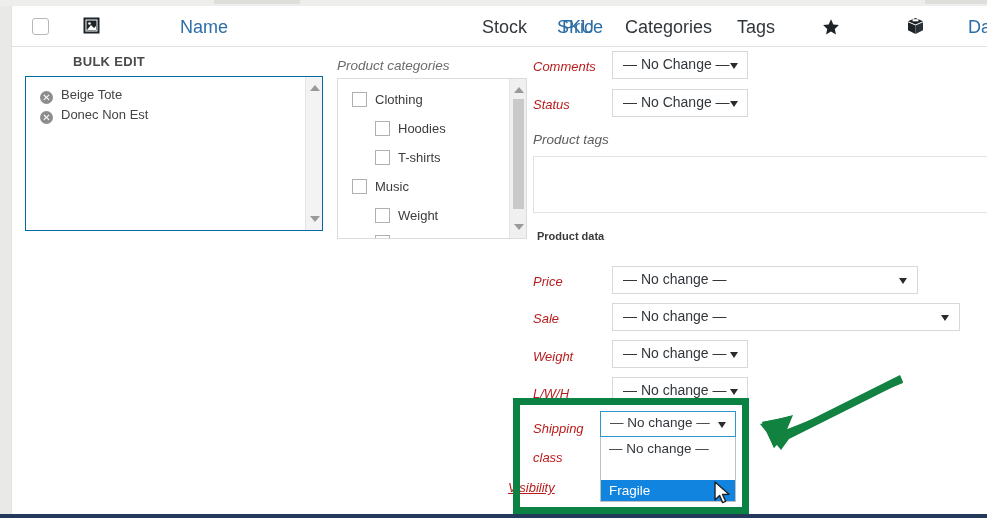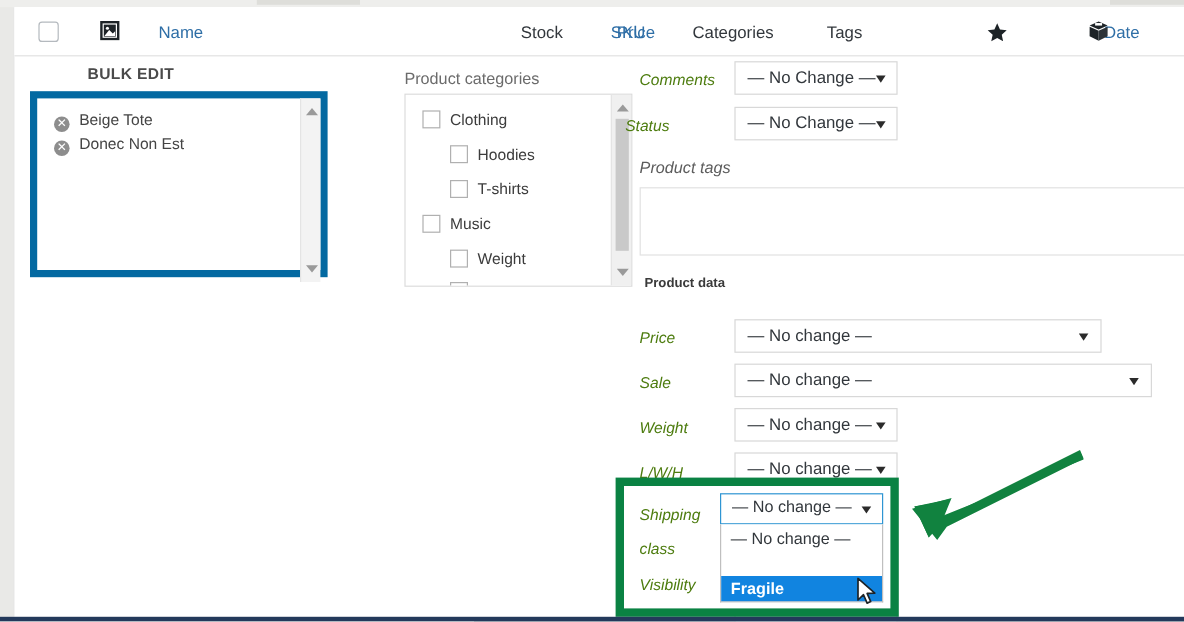--- a/index.html
+++ b/index.html
@@ -19,58 +19,58 @@
   .top-ghost-b{position:absolute;left:925px;top:0;width:74px;height:4px;background:#dededa;}
   .bottom-bar{position:absolute;left:0;bottom:0;width:987px;height:4px;background:#23395b;}
   .bottom-bar2{position:absolute;left:395px;bottom:0;width:592px;height:3px;background:#7f8c96;}
 
   .panel{position:absolute;left:11px;top:6px;width:976px;height:508px;background:#ffffff;
          border-left:1px solid #e1e1e1;box-sizing:border-box;}
 
   
   .colhead{position:absolute;left:0;top:0;width:976px;height:40px;background:#fff;
            border-bottom:1px solid #e1e1e1;}
-  .colhead .cell{position:absolute;top:12px;font-size:14px;line-height:18px;white-space:nowrap;}
+  .colhead .cell{position:absolute;top:12px;font-size:18px;line-height:18px;white-space:nowrap;margin-left:48px;}
   .cb-head{position:absolute;left:20px;top:12px;width:17px;height:17px;border:1px solid #b4b9be;
            border-radius:3px;background:#fff;box-sizing:border-box;}
   .ico-img{position:absolute;left:71px;top:11px;width:17px;height:17px;}
   .ico-star{position:absolute;left:810px;top:12px;width:18px;height:18px;}
   .ico-box{position:absolute;left:895px;top:11px;width:17px;height:18px;}
   .link{color:#2e6ea6;}
   .plain{color:#32373c;}
 
   
   .bulk-title{position:absolute;left:13px;top:48px;font-size:13px;font-weight:bold;
               color:#4a4a4a;letter-spacing:.3px;padding-left:48px;}
-  .bulk-box{position:absolute;left:13px;top:70px;width:248px;height:155px;
-            background:#fff;border:6px solid #0369a1;box-sizing:border-box;}
+  .bulk-box{position:absolute;left:13px;top:70px;width:298px;height:155px;
+            background:#fff;border:1px solid #0369a1;box-sizing:border-box;}
   .bulk-item{position:absolute;left:14px;font-size:13px;color:#444;}
   .bulk-x{display:inline-block;width:13px;height:13px;border-radius:50%;
           background:#8d8d8d;color:#fff;font-size:10px;line-height:13px;text-align:center;
           margin-right:8px;vertical-align:-2px;font-family:"Liberation Sans",sans-serif;}
   .sb{position:absolute;right:0;top:0;width:17px;height:153px;background:#f3f3f3;
       border-left:1px solid #e4e4e4;box-sizing:border-box;}
   .sb-up,.sb-dn{position:absolute;left:4px;width:0;height:0;border-left:5px solid transparent;
                 border-right:5px solid transparent;}
   .sb-up{top:8px;border-bottom:6px solid #9a9a9a;}
   .sb-dn{bottom:8px;border-top:6px solid #9a9a9a;}
 
   
-  .cats-title{position:absolute;left:325px;top:52px;font-size:13.5px;color:#6b6b6b;}
+  .cats-title{position:absolute;left:325px;top:52px;font-style:italic;font-size:13.5px;color:#6b6b6b;}
   .cats-box{position:absolute;left:325px;top:72px;width:190px;height:161px;
             background:#fff;border:1px solid #dcdcdc;box-sizing:border-box;overflow:hidden;}
   .cat-row{position:absolute;height:22px;font-size:13px;color:#3c3c3c;white-space:nowrap;}
   .cat-cb{display:inline-block;width:15px;height:15px;border:1px solid #b0b0b0;background:#fff;
           box-sizing:border-box;vertical-align:-3px;margin-right:8px;}
   .cats-sb{position:absolute;right:0;top:0;width:17px;height:159px;background:#f0f0f0;
            border-left:1px solid #e4e4e4;box-sizing:border-box;}
   .cats-thumb{position:absolute;left:3px;top:20px;width:11px;height:110px;background:#c9c9c9;}
 
   
-  .lbl{position:absolute;font-style:italic;font-size:13px;color:#4d7c0f;}
+  .lbl{position:absolute;font-style:italic;font-size:13px;color:#b91c1c;}
   .sel{position:absolute;height:28px;background:#fff;border:1px solid #d8d8d8;
        box-sizing:border-box;font-size:14px;color:#32373c;}
   .sel .txt{position:absolute;left:10px;top:4px;white-space:nowrap;}
   .sel .car{position:absolute;top:11px;width:0;height:0;border-left:4.5px solid transparent;
             border-right:4.5px solid transparent;border-top:6px solid #2b2b2b;}
 
   .tags-lbl{position:absolute;left:521px;top:126px;font-style:italic;font-size:13.5px;color:#5c5c5c;}
   .tags-box{position:absolute;left:521px;top:150px;width:500px;height:57px;background:#fff;
             border:1px solid #e2e2e2;box-sizing:border-box;}
   .pdata{position:absolute;left:525px;top:224px;font-size:11px;font-weight:bold;color:#3a3a3a;}
@@ -187,21 +187,21 @@
         <div class="sb-dn"></div>
       </div>
     </div>
 
     <div class="lbl" style="left:521px;top:53px;">Comments</div>
     <div class="sel" style="left:600px;top:45px;width:136px;">
       <span class="txt">— No Change —</span>
       <span class="car" style="right:9px;"></span>
     </div>
 
-    <div class="lbl" style="left:509px;top:91px;">Status</div>
+    <div class="lbl" style="left:521px;top:91px;">Status</div>
     <div class="sel" style="left:600px;top:83px;width:136px;">
       <span class="txt">— No Change —</span>
       <span class="car" style="right:9px;"></span>
     </div>
 
     <div class="tags-lbl">Product tags</div>
     <div class="tags-box"></div>
 
     <div class="pdata">Product data</div>
 
@@ -224,21 +224,21 @@
     </div>
 
     <div class="lbl" style="left:521px;top:380px;">L/W/H</div>
     <div class="sel" style="left:600px;top:371px;width:136px;">
       <span class="txt">— No change —</span>
       <span class="car" style="right:9px;"></span>
     </div>
 
     <div class="lbl" style="left:521px;top:415px;">Shipping</div>
     <div class="lbl" style="left:521px;top:444px;">class</div>
-    <div class="lbl" style="left:521px;top:474px;">Visibility</div>
+    <div class="lbl" style="left:496px;top:474px;text-decoration:underline;">Visibility</div>
 
     <div class="below-strip"></div>
   </div>
 
   <div class="arrow">
     <svg width="165" height="90" viewBox="0 0 165 90">
       <path d="M160 4 L44 62 L51 44 L22 50 L34 76 L40 60 L163 11 Z" fill="#11823f"></path>
       <path d="M162 5 L46 63 L34 76 L22 50 L51 45 L44 62 Z" fill="#11823f"></path>
       <path d="M20 52 L53 43 L46 60 L160 3 L163 10 L49 67 L41 78 Z" fill="#11823f"></path>
     </svg>
@@ -246,21 +246,21 @@
 
   <div class="hl"></div>
 
   <div class="dd-btn">
     <span class="txt">— No change —</span>
     <span class="car"></span>
   </div>
 
   <div class="dd-list">
     <div class="dd-opt" style="top:1px;">— No change —</div>
-    <div class="dd-opt sel-opt" style="top:43px;font-weight:bold;">Fragile</div>
+    <div class="dd-opt sel-opt" style="top:43px;">Fragile</div>
   </div>
 
   <div class="cursor">
     <svg width="18" height="26" viewBox="0 0 18 26">
       <path d="M1 1 L1 19 L5.6 14.6 L8.6 21.6 L11.6 20.3 L8.6 13.5 L15 13.2 Z" fill="#ffffff" stroke="#1d2327" stroke-width="1.4" stroke-linejoin="round"></path>
     </svg>
   </div>
 
   <div class="ghost-row"></div>
 

